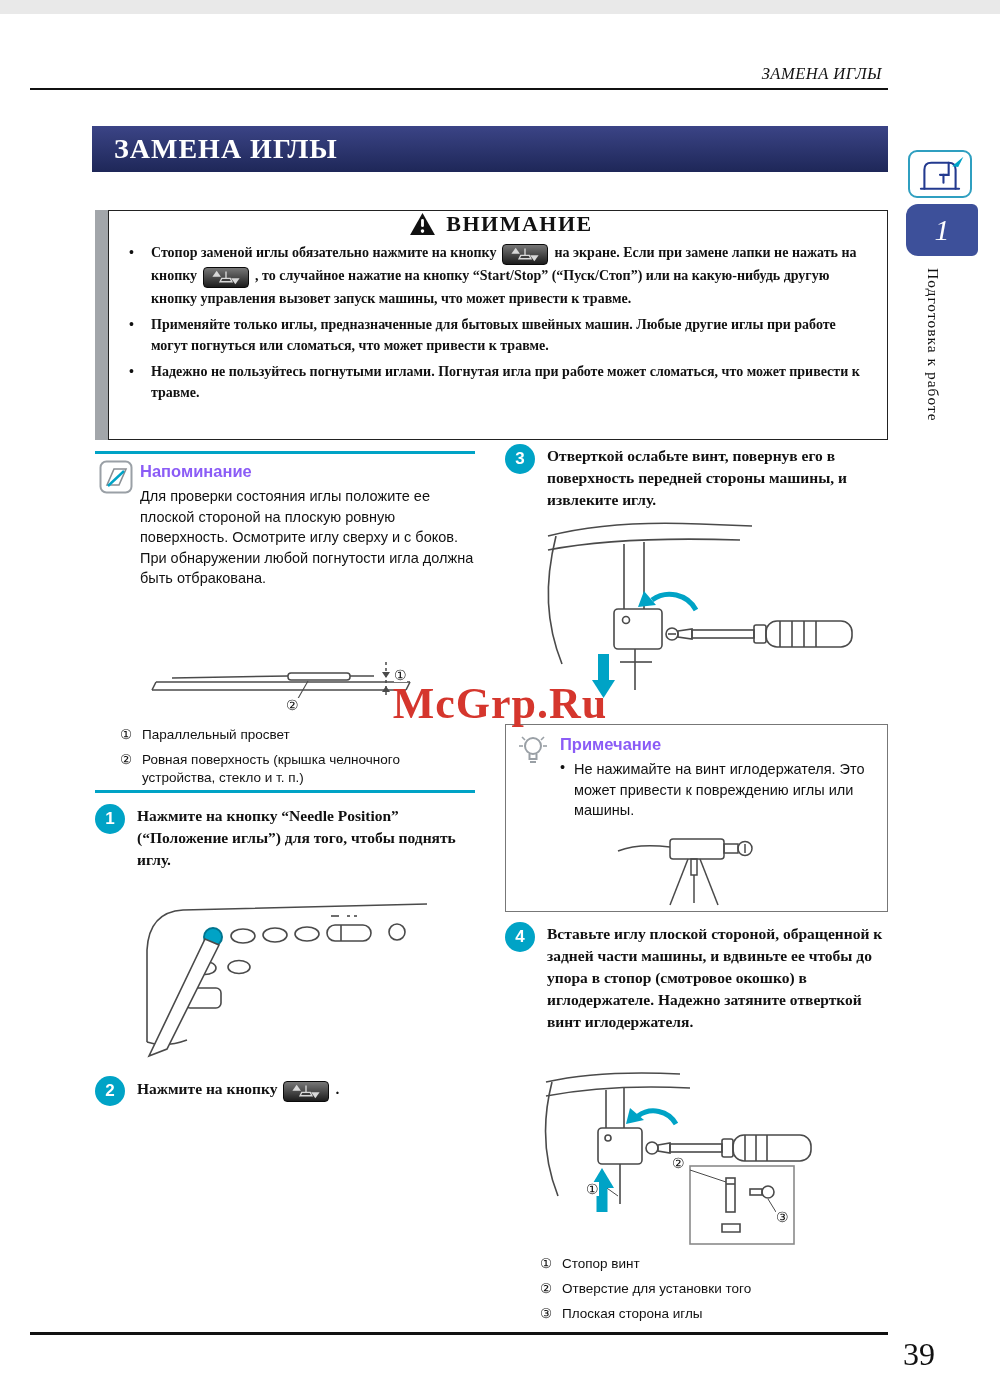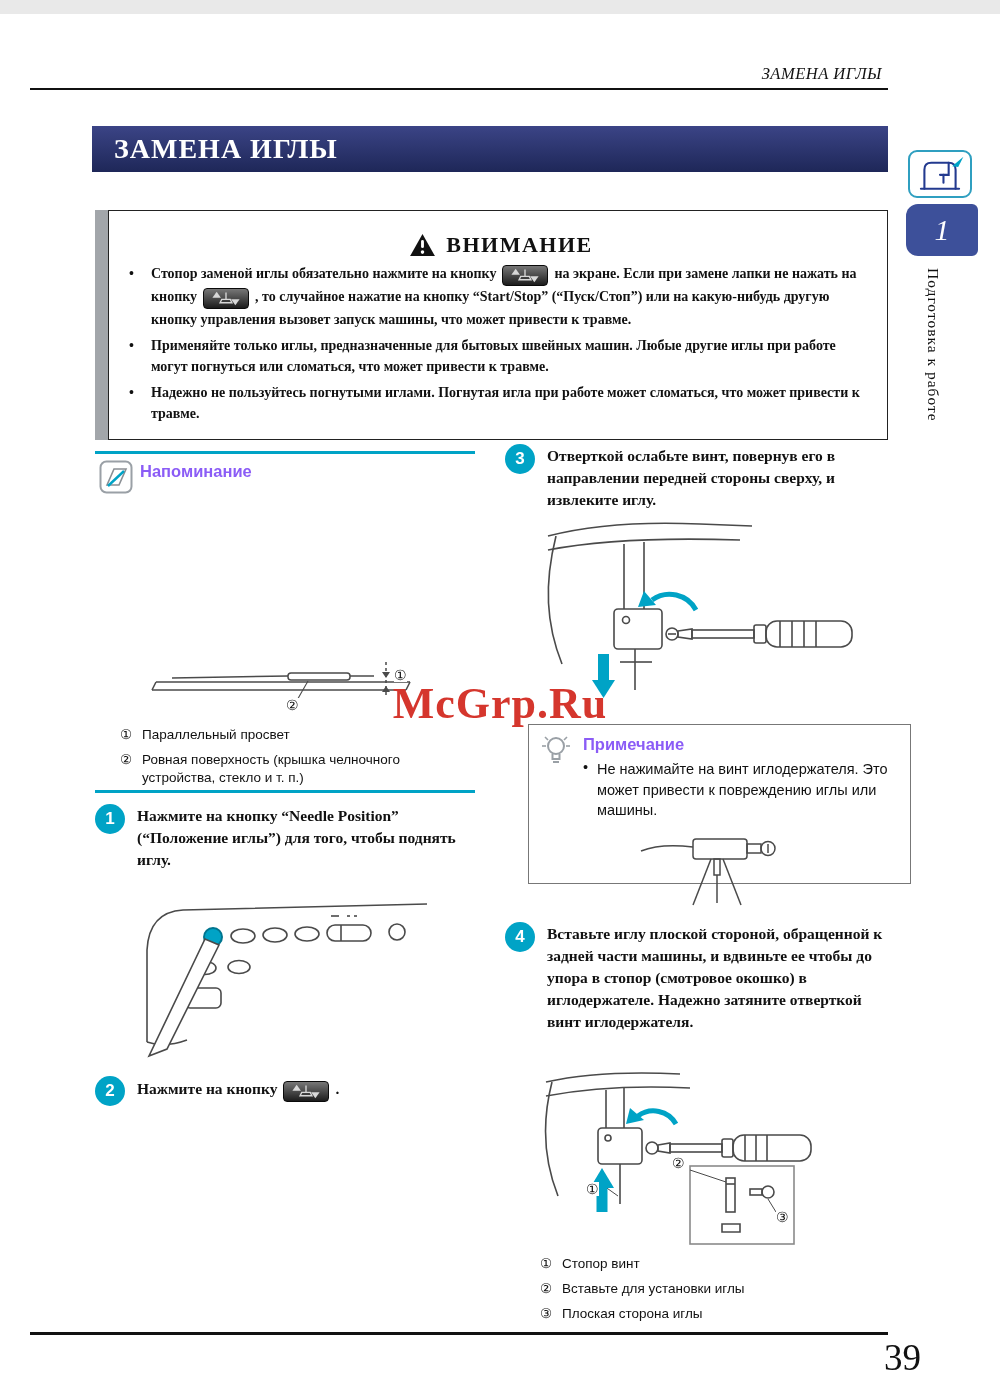--- a/index.html
+++ b/index.html
@@ -16,21 +16,21 @@
     border-radius:9px;display:flex;align-items:center;justify-content:center;background:#fff}
   .machine-icon-box svg{width:52px;height:40px}
   .chapter-tab{position:absolute;left:906px;top:190px;width:72px;height:52px;background:#3d509a;
     border-radius:12px 6px 6px 12px;color:#fff;display:flex;align-items:center;justify-content:center;
     font-style:italic;font-size:30px}
   .chapter-vertical{position:absolute;left:924px;top:254px;writing-mode:vertical-rl;font-size:15.5px;letter-spacing:1px}
 
   .warning-box{position:absolute;left:95px;top:196px;width:793px;height:230px}
   .warning-band{position:absolute;left:0;top:0;width:13px;height:100%;background:#a2a6aa}
   .warning-inner{position:absolute;left:13px;top:0;right:0;bottom:0;border:1.5px solid #222;background:#fff;
-    padding:21px 14px 4px 20px}
+    padding:0 14px 4px 20px}
   .warning-title-row{display:flex;align-items:center;justify-content:center;gap:10px;margin-bottom:5px}
   .warning-triangle svg{width:27px;height:24px;display:block}
   .warning-title{font-weight:bold;font-size:22px;letter-spacing:1.5px}
   .warning-item{display:flex;margin-bottom:5px;font-weight:bold;font-size:14px;line-height:1.5}
   .w-bullet{width:22px;flex:none}
   .w-text{flex:1}
 
   .btn-icon{display:inline-flex;align-items:center;justify-content:center;width:46px;height:21px;
     background:linear-gradient(180deg,#777,#1c1c1c);border:1px solid #0a0a0a;border-radius:4px;
     vertical-align:-6px;margin:0 6px}
@@ -52,27 +52,27 @@
   .diagram svg{display:block;width:100%;height:100%}
   .marker{position:absolute;font-family:"Liberation Sans",sans-serif;font-size:14px;background:#fff;line-height:1}
 
   .inline-step{position:absolute;font-weight:bold;font-size:15.5px;white-space:nowrap}
   .result-line{position:absolute;font-size:14.5px;white-space:nowrap}
   .result-arrow{margin-right:14px}
 
   .watermark{position:absolute;left:500px;top:664px;transform:translateX(-50%);font-weight:bold;font-size:44px;
     color:#d5362d;letter-spacing:1px;z-index:5}
 
-  .note-box{position:absolute;left:528px;top:710px;width:383px;height:160px;border:1.5px solid #777;background:#fff}
+  .note-box{position:absolute;left:505px;top:710px;width:383px;height:188px;border:1.5px solid #777;background:#fff}
   .note-title{position:absolute;left:54px;top:10px}
   .note-body{position:absolute;left:54px;top:34px;width:318px;display:flex}
   .note-bullet{width:14px;flex:none;font-family:"Liberation Sans",sans-serif;font-size:14.5px}
 
   .bottom-rule{position:absolute;left:30px;top:1318px;width:858px;height:3px;background:#111}
-  .page-number{position:absolute;left:884px;top:1322px;font-size:37px}
+  .page-number{position:absolute;left:903px;top:1322px;font-size:32px}
 </style>
 </head>
 <body>
 
 <div class="page">
 
   <div class="running-header">ЗАМЕНА ИГЛЫ</div>
   <div class="top-rule"></div>
   <div class="title-bar">ЗАМЕНА ИГЛЫ</div>
 
@@ -146,20 +146,21 @@
 
   <div class="rule-teal" style="left:95px;top:437px;width:380px"></div>
   <span class="reminder-icon">
     <svg viewBox="0 0 34 34">
       <rect x="1.5" y="1.5" width="31" height="31" rx="6" fill="#fff" stroke="#9aa0a6" stroke-width="2"></rect>
       <path d="M8,25 L15,9 H27 L20,25 Z" fill="none" stroke="#8a8f94" stroke-width="1.6"></path>
       <line x1="9" y1="26" x2="25" y2="11" stroke="#00a3c6" stroke-width="2.4"></line>
     </svg>
   </span>
   <div class="section-title" style="position:absolute;left:140px;top:448px">Напоминание</div>
+  <div class="body-sans" style="position:absolute;left:140px;top:472px;width:335px">Для проверки состояния иглы положите ее плоской стороной на плоскую ровную поверхность. Осмотрите иглу сверху и с боков. При обнаружении любой погнутости игла должна быть отбракована.</div>
 
   <div class="diagram" style="left:138px;top:582px;width:300px;height:118px">
     <svg viewBox="0 0 300 118">
       <g fill="none" stroke="#4a4a4a" stroke-width="1.5">
         <path d="M18,86 L272,86"></path>
         <path d="M14,94 L268,94"></path>
         <path d="M18,86 L14,94"></path>
         <path d="M272,86 L268,94"></path>
         <path d="M34,82 L150,80"></path>
         <rect x="150" y="77" width="62" height="7" rx="3"></rect>
@@ -225,21 +226,21 @@
           </g>
           <g fill="#d8d8d8">
             <polygon points="9,2 4,9 14,9"></polygon>
             <polygon points="31,18 26,11 36,11"></polygon>
           </g>
         </svg>
       </span><span>.</span>
   </div>
 
   <div class="step-circle" style="left:505px;top:430px">3</div>
-  <div class="step-text" style="left:547px;top:431px;width:332px">Отверткой ослабьте винт, повернув его в направлении передней стороны сверху, и извлеките иглу.</div>
+  <div class="step-text" style="left:547px;top:431px;width:332px">Отверткой ослабьте винт, повернув его в поверхность передней стороны машины, и извлеките иглу.</div>
 
   <div class="diagram" style="left:540px;top:500px;width:330px;height:200px">
     <svg viewBox="0 0 330 200">
       <g fill="none" stroke="#4a4a4a" stroke-width="1.6">
         <path d="M8,22 Q70,6 160,10 L212,12"></path>
         <path d="M8,36 Q80,22 200,26"></path>
         <path d="M16,22 C4,70 6,110 22,150"></path>
         <line x1="84" y1="30" x2="84" y2="95"></line>
         <line x1="104" y1="28" x2="104" y2="95"></line>
         <rect x="74" y="95" width="48" height="40" rx="4"></rect>
@@ -350,21 +351,21 @@
     <span class="marker" style="left:236px;top:144px">③</span>
   </div>
 
   <div style="position:absolute;left:540px;top:1241px;width:345px">
     <div class="callout-row">
       <span class="callout-marker">①</span>
       <span>Стопор винт</span>
     </div>
     <div class="callout-row">
       <span class="callout-marker">②</span>
-      <span>Вставьте для установки иглы</span>
+      <span>Отверстие для установки того</span>
     </div>
     <div class="callout-row">
       <span class="callout-marker">③</span>
       <span>Плоская сторона иглы</span>
     </div>
   </div>
 
   <div class="bottom-rule"></div>
   <div class="page-number">39</div>
 

